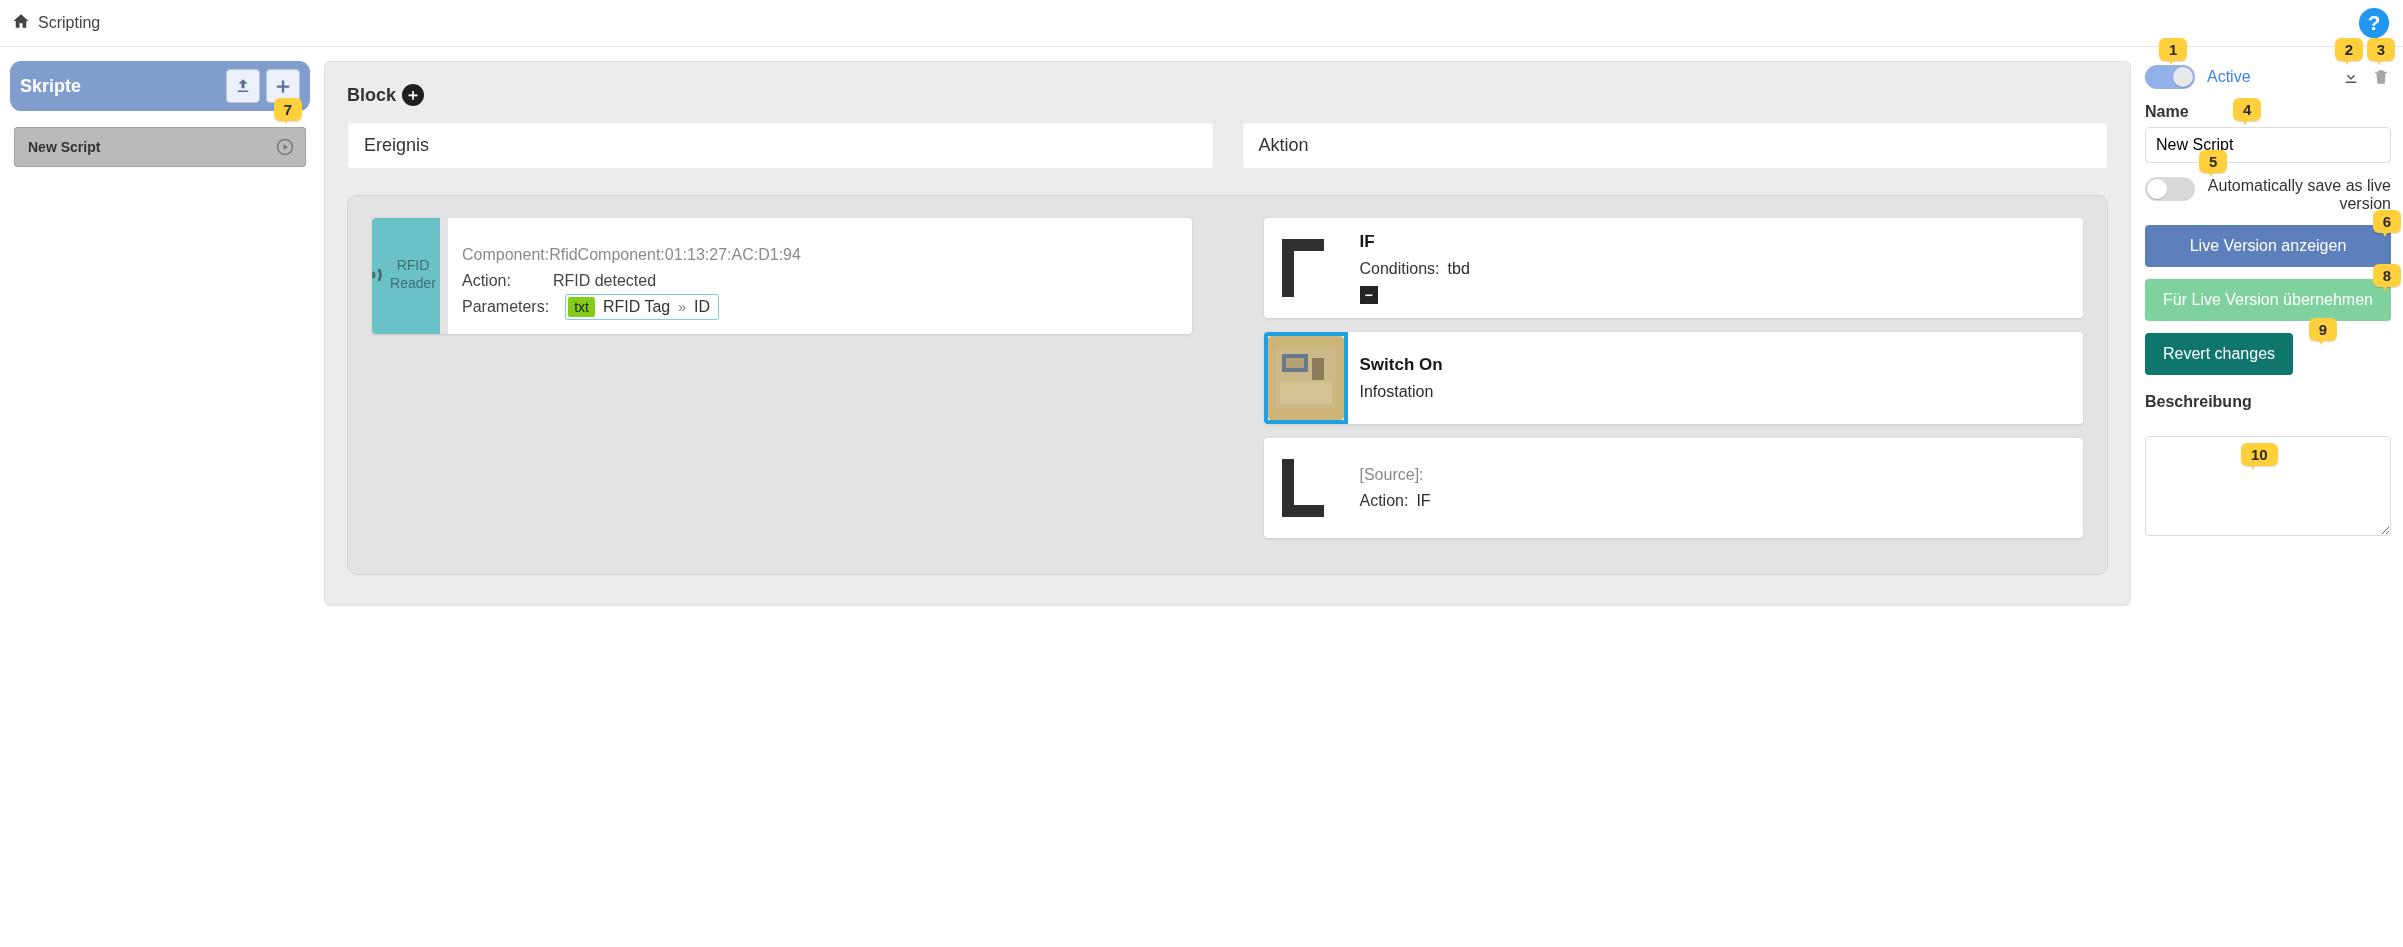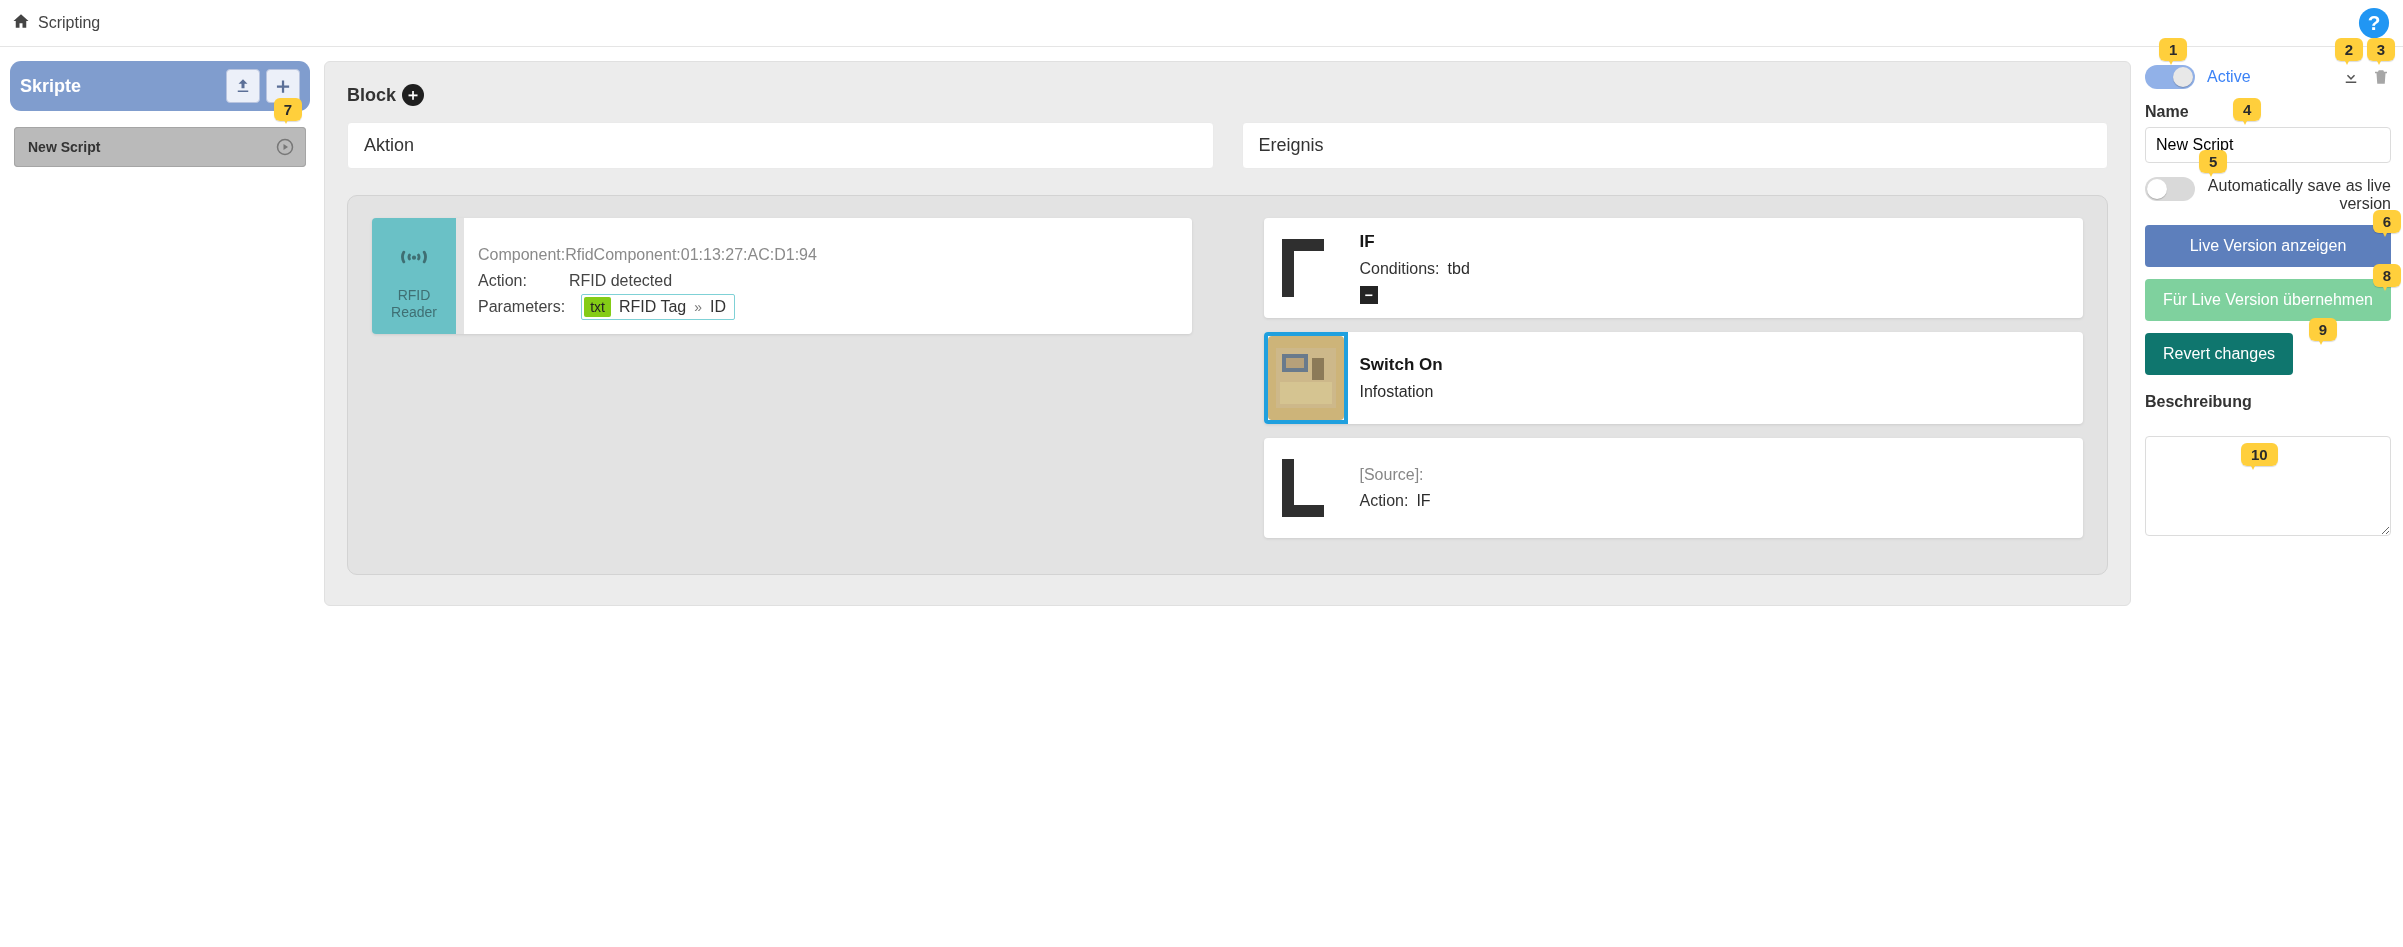--- a/index.html
+++ b/index.html
@@ -30,21 +30,21 @@
   .canvas { background: #ececec; border: 1px solid #e0e0e0; border-radius: 6px; padding: 16px 22px 30px; }
   .block-title { display:flex; align-items:center; gap:6px; font-size:18px; font-weight:700; margin: 6px 0 16px; }
   .block-title .plus-circle { width: 22px; height: 22px; border-radius: 50%; background:#1f1f1f; color:#fff; display:flex; align-items:center; justify-content:center; font-size:16px; line-height:1; cursor:pointer; }
   .cols { display: grid; grid-template-columns: 1fr 1fr; gap: 28px; }
   .col-header { background:#fff; border-radius:4px; padding: 12px 16px; font-size:18px; border:1px solid #eaeaea; }
   .block-area { margin-top: 26px; background:#e3e3e3; border-radius: 10px; border:1px solid #d3d3d3; padding: 22px 24px; min-height: 340px; }
   .block-cols { display:grid; grid-template-columns: 1fr 1fr; gap: 72px; }
 
   
   .event-card { display:flex; gap:0; border-radius:4px; overflow:hidden; box-shadow: 0 1px 3px rgba(0,0,0,0.1); }
-  .event-card .chip { width: 84px; background:#6ac1c6; display:flex; flex-direction:column; align-items:center; justify-content:flex-end; padding: 10px 12px 12px; }
+  .event-card .chip { width: 68px; background:#6ac1c6; display:flex; flex-direction:row; align-items:center; justify-content:flex-end; padding: 10px 0 12px; }
   .event-card .chip .ico { flex:1; display:flex; align-items:center; justify-content:center; }
   .event-card .chip .ico svg { width:34px; height:34px; fill:#3f6f73; }
   .event-card .chip .caption { font-size:14px; color:#3f6f73; text-align:center; line-height:1.25; padding: 0 4px; }
   .event-card .body { background:#fff; flex:1; padding: 26px 14px 14px; margin-left: 8px; }
   .event-card .body .comp-line { color:#8a8a8a; font-size:16px; line-height:1.35; margin-bottom: 6px; }
   .event-card .body .row { display:flex; align-items:center; gap: 16px; font-size:16px; margin-top:4px; }
   .event-card .body .lbl { color:#444; }
   .event-card .body .val { color:#444; }
   .param-pill { display:inline-flex; align-items:center; gap:8px; border:1px solid #7fd1d6; padding:2px 8px 2px 2px; border-radius:2px; }
   .param-pill .txt-badge { background:#84cc16; color:#222; font-size:14px; padding:2px 6px; border-radius:2px; }
@@ -143,22 +143,22 @@
       </div>
     </div>
   </div>
 
   <div class="canvas">
     <div class="block-title">
       <span>Block</span>
       <span class="plus-circle">＋</span>
     </div>
     <div class="cols">
+      <div class="col-header">Ereignis</div>
       <div class="col-header">Aktion</div>
-      <div class="col-header">Ereignis</div>
     </div>
 
     <div class="block-area">
       <div class="block-cols">
 
         <div>
           <div class="event-card">
             <div class="chip">
               <div class="ico">
                 <svg viewBox="0 0 24 24">

